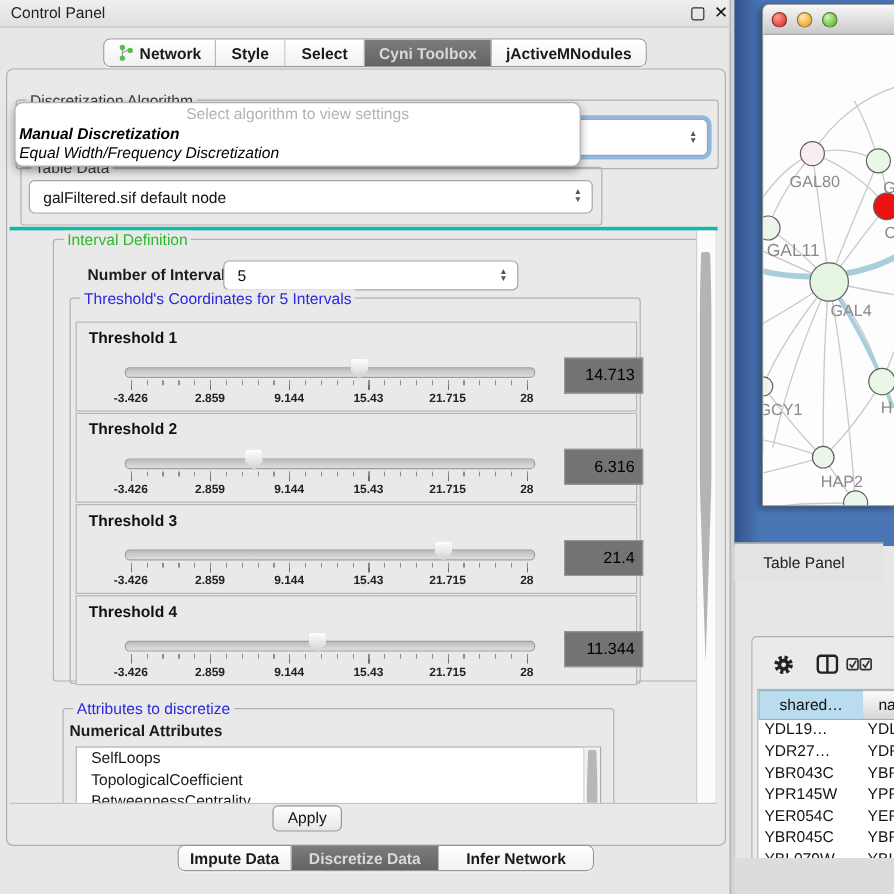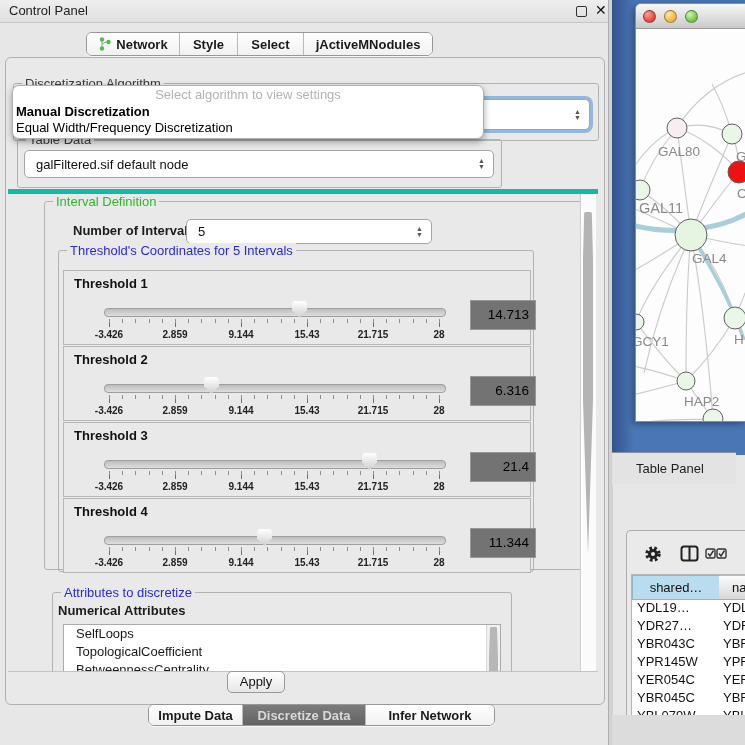--- a/index.html
+++ b/index.html
@@ -28,23 +28,23 @@
   
   .combo{position:absolute;background:#fff;border:1px solid #a5a5a5;border-radius:5px;
          display:flex;align-items:center;}
   .combo .txt{padding-left:11px;font-size:13px;color:#111;}
   .stepper{position:absolute;right:8px;top:50%;transform:translateY(-50%);display:flex;flex-direction:column;
            line-height:6px;font-size:7px;color:#555;text-align:center;}
   
   .popup{left:12px;top:85px;width:470px;height:52px;background:#fff;border:1px solid #b0b0b0;border-radius:7px;
          box-shadow:0 3px 7px rgba(0,0,0,.35);z-index:30;}
   .popup .row0{height:18px;line-height:18px;text-align:center;color:#b3b3b3;font-size:13px;}
-  .popup .row{height:16px;line-height:16px;padding-left:3px;font-size:13px;color:#000;}
-  
-  .viewport{left:8px;top:189px;width:590px;height:477px;overflow:hidden;border-top:5px solid #14b8a6;
+  .popup .row{height:16px;line-height:16px;padding-left:3px;font-size:13px;color:#000;font-style:italic;}
+  
+  .viewport{left:8px;top:189px;width:590px;height:477px;overflow:hidden;border-top:3px solid #14b8a6;
             border-bottom:1px solid #c4c4c4;background:#e9e9e9;}
   .vbar{position:absolute;left:572px;top:0;width:15px;height:477px;background:#fbfbfb;border-left:1px solid #cfcfcf;}
   .vbar .thumb{position:absolute;left:2px;top:18px;width:10px;height:342px;border-radius:6px;background:#b4b4b4;}
   
   .tpanel{position:absolute;left:4px;width:466px;height:73px;border:1px solid #b7b7b7;background:#e9e9e9;}
   .tpanel .pt{position:absolute;left:10px;top:5px;font-weight:bold;font-size:13px;color:#111;}
   .track{position:absolute;left:40px;top:37px;width:340px;height:7px;border-radius:4px;border:1px solid #9e9e9e;
          background:linear-gradient(#bdbdbd,#dedede);}
   .thumb{position:absolute;top:30px;width:15px;height:17px;
          background:linear-gradient(#ffffff,#cfcfcf);
@@ -112,20 +112,23 @@
           <circle cx="4" cy="11.5" r="2.2" fill="#57b94e"></circle>
           <circle cx="10.5" cy="5" r="2.2" fill="#57b94e"></circle>
       </svg>
       <span>Network</span>
     </div>
     <div class="cell" style="width:57px;">
       <span>Style</span>
     </div>
     <div class="cell" style="width:65px;">
       <span>Select</span>
+    </div>
+    <div class="cell sel" style="width:105px;">
+      <span>Cyni Toolbox</span>
     </div>
     <div class="cell" style="width:128px;">
       <span>jActiveMNodules</span>
     </div>
   </div>
 
   <div class="abs content-panel"></div>
 
   <div class="group" style="left:13px;top:83px;width:584px;height:56px;">
     <span class="group-title g-dark">Discretization Algorithm</span>

